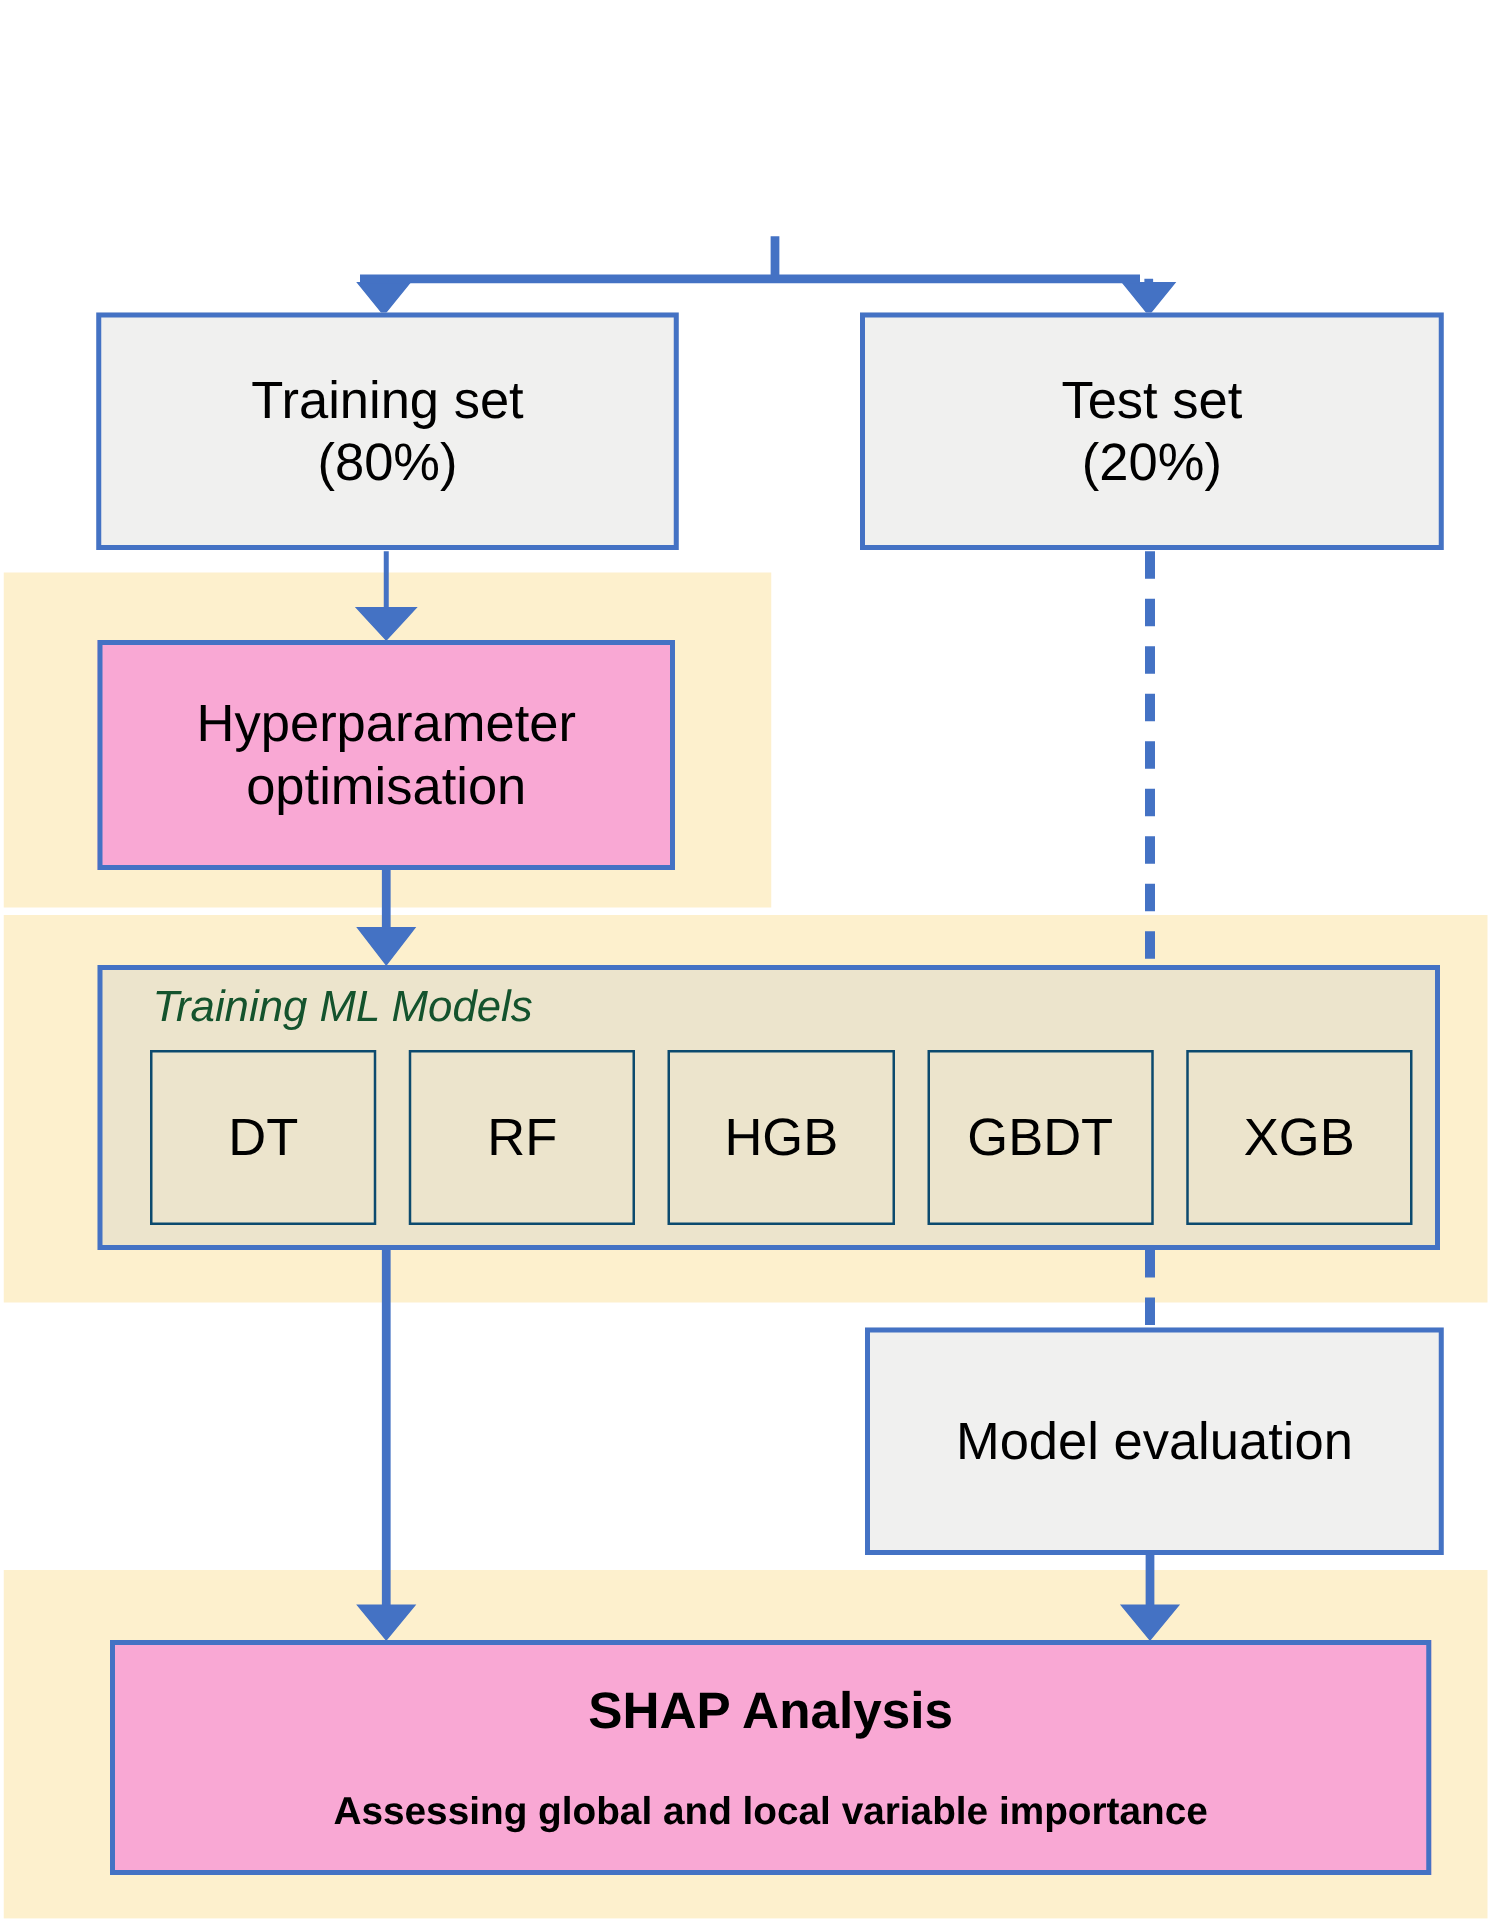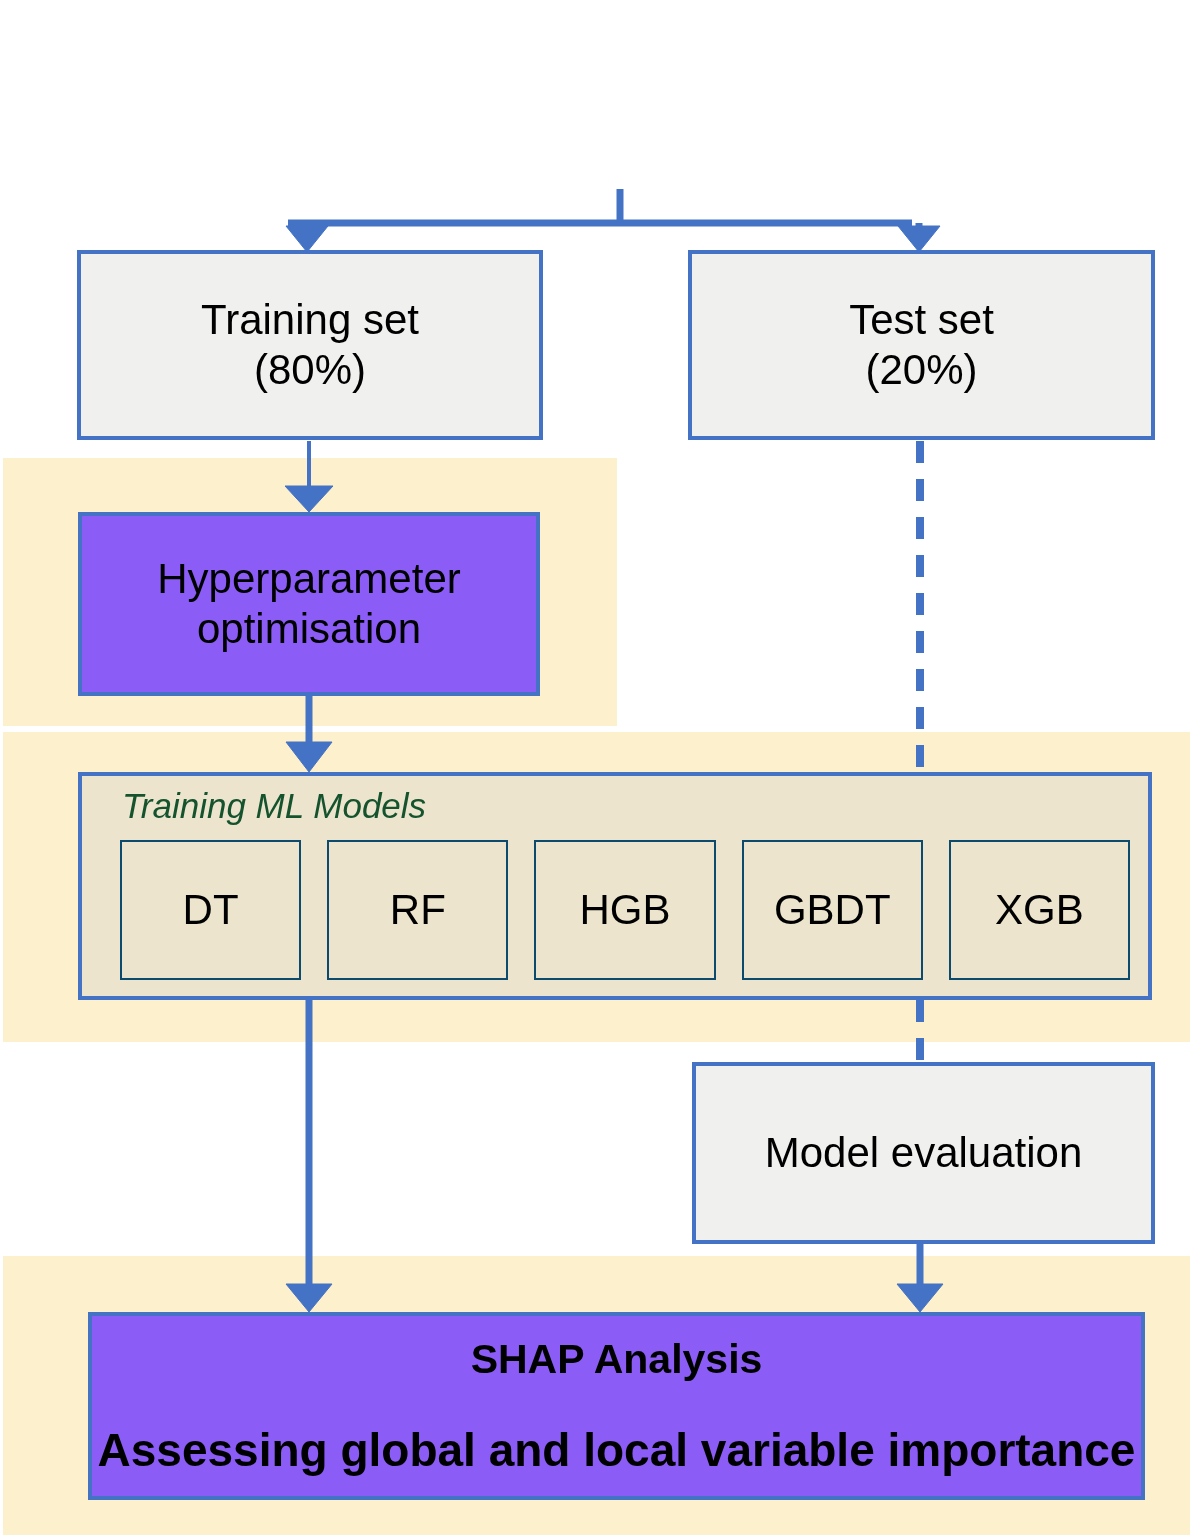--- a/index.html
+++ b/index.html
@@ -29,31 +29,31 @@
     display: flex;
     flex-direction: column;
     align-items: center;
     justify-content: center;
     text-align: center;
     color: #000000;
     z-index: 3;
     line-height: 1.18;
   }
   .node.grey  { background: #f0f0ef; }
-  .node.tan   { background: #8b5cf6; }
+  .node.tan   { background: #f9a8d4; }
 
   .node-line { display: block; white-space: nowrap; }
 
   .n-dataset   { left: 85px;  top: 3px;    width: 1070px; height: 186px; font-size: 47px; }
   .n-train     { left: 77px;  top: 250px;  width: 466px;  height: 190px; font-size: 42px; }
   .n-test      { left: 688px; top: 250px;  width: 467px;  height: 190px; font-size: 42px; }
   .n-hyper     { left: 78px;  top: 512px;  width: 462px;  height: 184px; font-size: 42px; }
   .n-eval      { left: 692px; top: 1062px; width: 463px;  height: 182px; font-size: 42px; }
   .n-shap      { left: 88px;  top: 1312px; width: 1057px; height: 188px; font-size: 41px; font-weight: bold; }
-  .n-shap .shap-sub { font-size: 46px; margin-top: 39px; }
+  .n-shap .shap-sub { font-size: 31px; margin-top: 39px; }
 
   .ml-box {
     position: absolute;
     left: 78px; top: 772px;
     width: 1074px; height: 228px;
     box-sizing: border-box;
     border: 4px solid #4472c4;
     background: #ece4cc;
     z-index: 3;
   }

